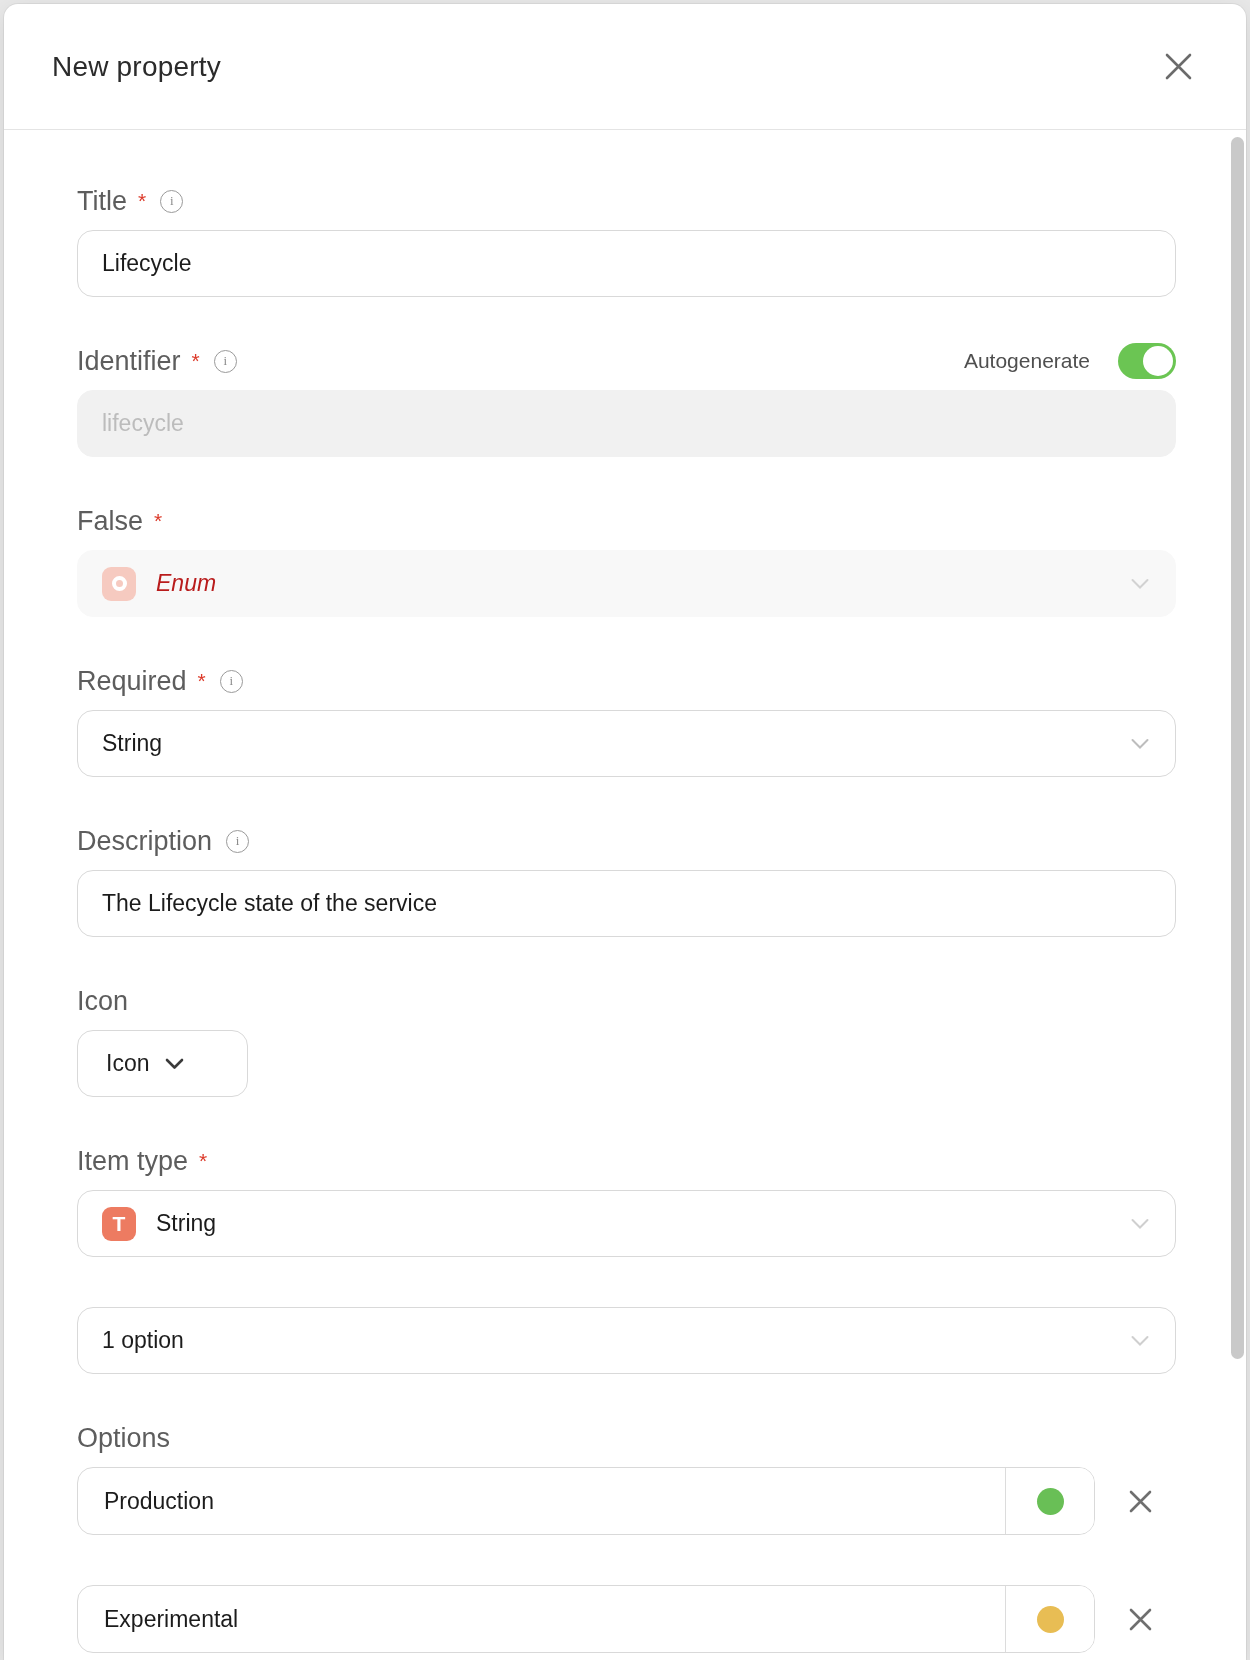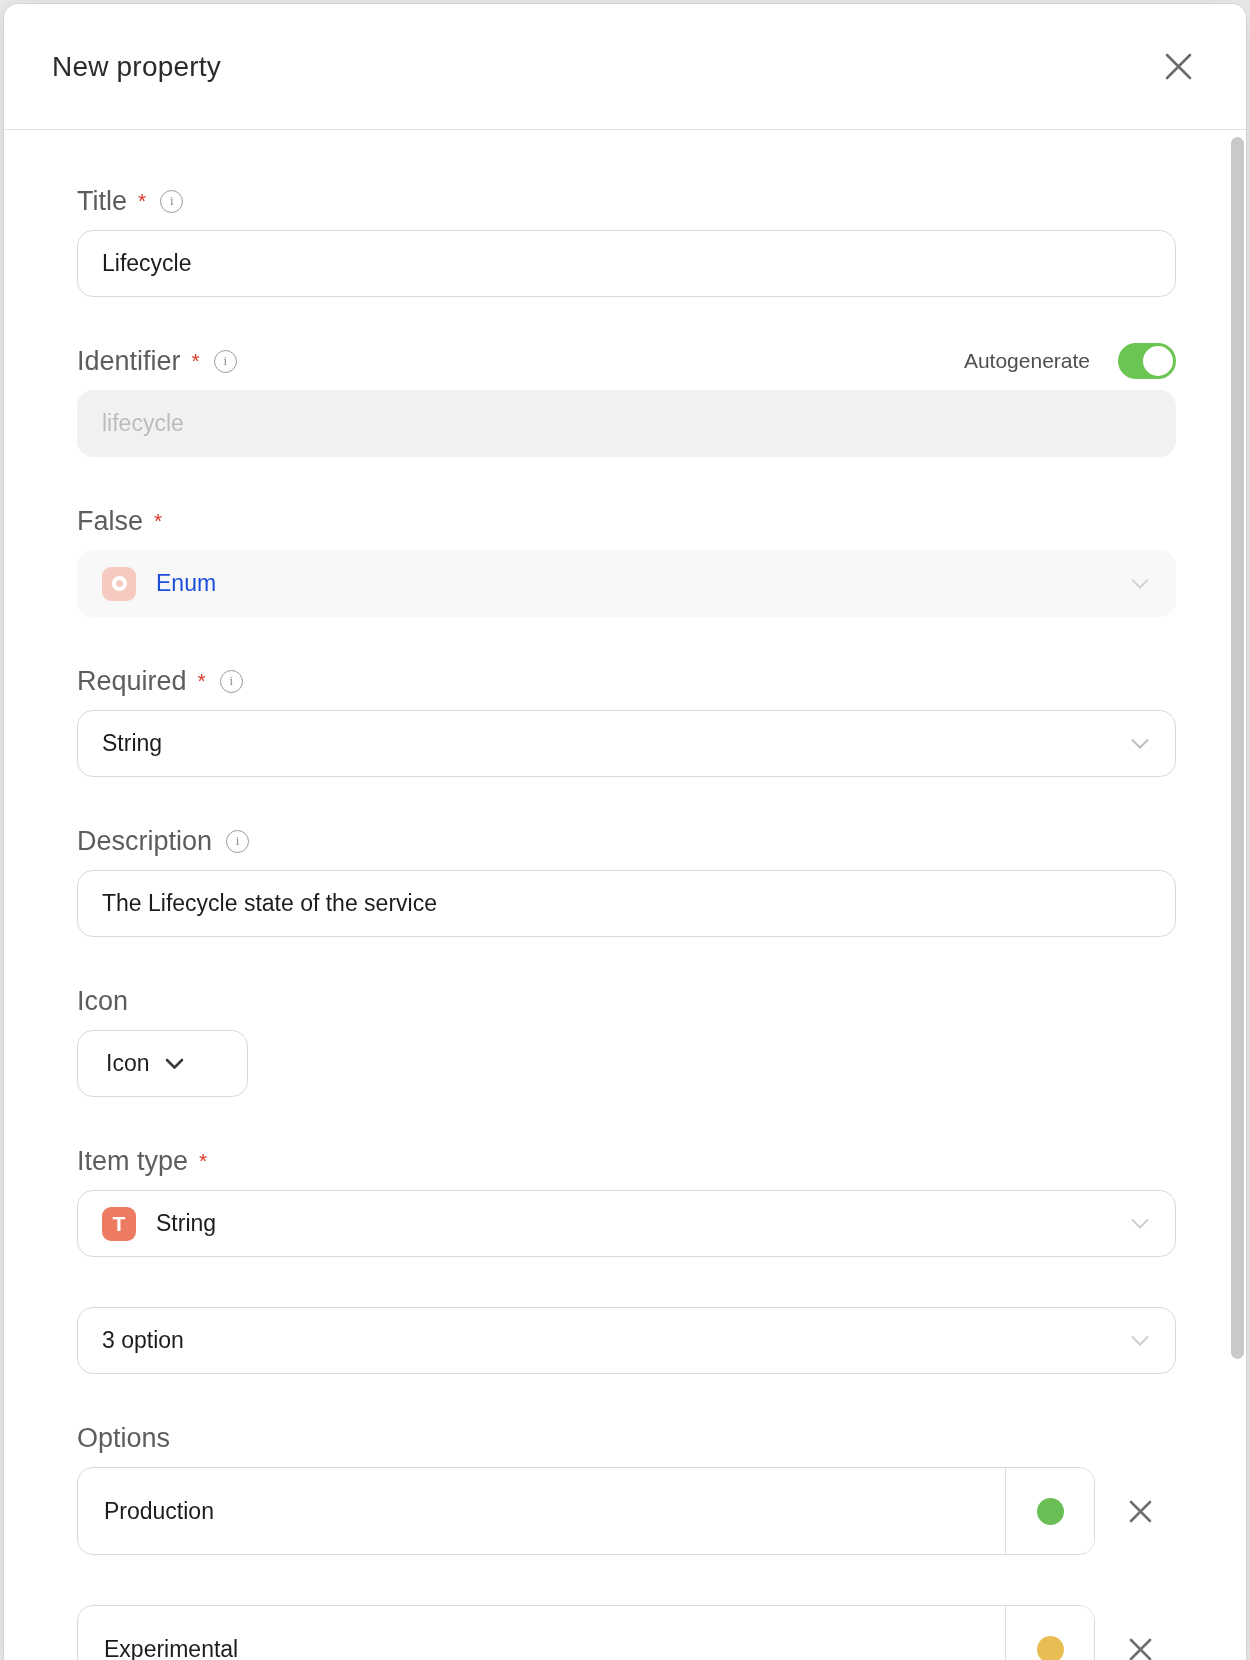--- a/index.html
+++ b/index.html
@@ -54,21 +54,21 @@
   }
 
   .field {
     height:67px; width:100%; border:1px solid #d9d9d9; border-radius:16px;
     display:flex; align-items:center; padding:0 24px;
     font-size:23px; color:#1c1c1c; background:#fff; position:relative;
   }
   input.field { outline:none; }
   input.field::placeholder { color:#bcbcbc; }
   .field.disabled-input { background:#f1f1f1; border-color:#f1f1f1; color:#bcbcbc; }
-  .field.disabled-select { background:#f8f8f8; border-color:#f8f8f8; color:#1d4ed8; cursor:default; }
+  .field.disabled-select { background:#f8f8f8; border-color:#f8f8f8; color:#b91c1c; cursor:default;font-style:italic; }
   .select { cursor:pointer; justify-content:flex-start; gap:20px; }
   .chev { position:absolute; right:26px; top:50%; transform:translateY(-50%); }
 
   .type-icon {
     width:34px; height:34px; border-radius:9px; background:#f6cac0;
     display:flex; align-items:center; justify-content:center; flex:0 0 auto;
   }
   .type-icon .ring { width:15px; height:15px; border:4px solid #ffffff; border-radius:50%; }
   .t-icon {
     width:34px; height:34px; border-radius:9px; background:#ed7b61;
@@ -79,21 +79,21 @@
   .icon-btn {
     width:171px; height:67px; border:1px solid #d9d9d9; border-radius:16px;
     background:#fff; display:flex; align-items:center; gap:16px;
     padding:0 28px; font-size:23px; color:#1f1f1f; cursor:pointer;
     font-family:"Liberation Sans", sans-serif;
   }
 
   .option-line { display:flex; align-items:center; }
   .option-line + .option-line { margin-top:50px; }
   .option-box {
-    flex:0 0 1018px; height:88px; border:1px solid #d9d9d9; border-radius:16px;
+    flex:0 0 1018px; height:68px; border:1px solid #d9d9d9; border-radius:16px;
     display:flex; align-items:stretch; overflow:hidden; background:#fff;
   }
   .option-box input {
     flex:1; border:none; outline:none; font-size:23px; color:#1c1c1c;
     padding:0 26px; font-family:"Liberation Sans", sans-serif; background:transparent;
   }
   .swatch-cell {
     width:89px; border-left:1px solid #dcdcdc;
     display:flex; align-items:center; justify-content:center; cursor:pointer; background:#fff;
   }
@@ -218,21 +218,21 @@
         <span class="t-icon">T</span>
         <span>String</span>
         <svg class="chev" width="18" height="11" viewBox="0 0 18 11">
           <path d="M1.5 1.5 L9 9 L16.5 1.5" stroke="#cfcfcf" stroke-width="2" fill="none" stroke-linecap="round"></path>
         </svg>
       </div>
     </div>
 
     <div class="section">
       <div class="field select">
-        <span>3 option</span>
+        <span>1 option</span>
         <svg class="chev" width="18" height="11" viewBox="0 0 18 11">
           <path d="M1.5 1.5 L9 9 L16.5 1.5" stroke="#cfcfcf" stroke-width="2" fill="none" stroke-linecap="round"></path>
         </svg>
       </div>
     </div>
 
     <div class="section">
       <div class="label-row">
         <div class="label-left">
           <span class="lbl">Options</span>

